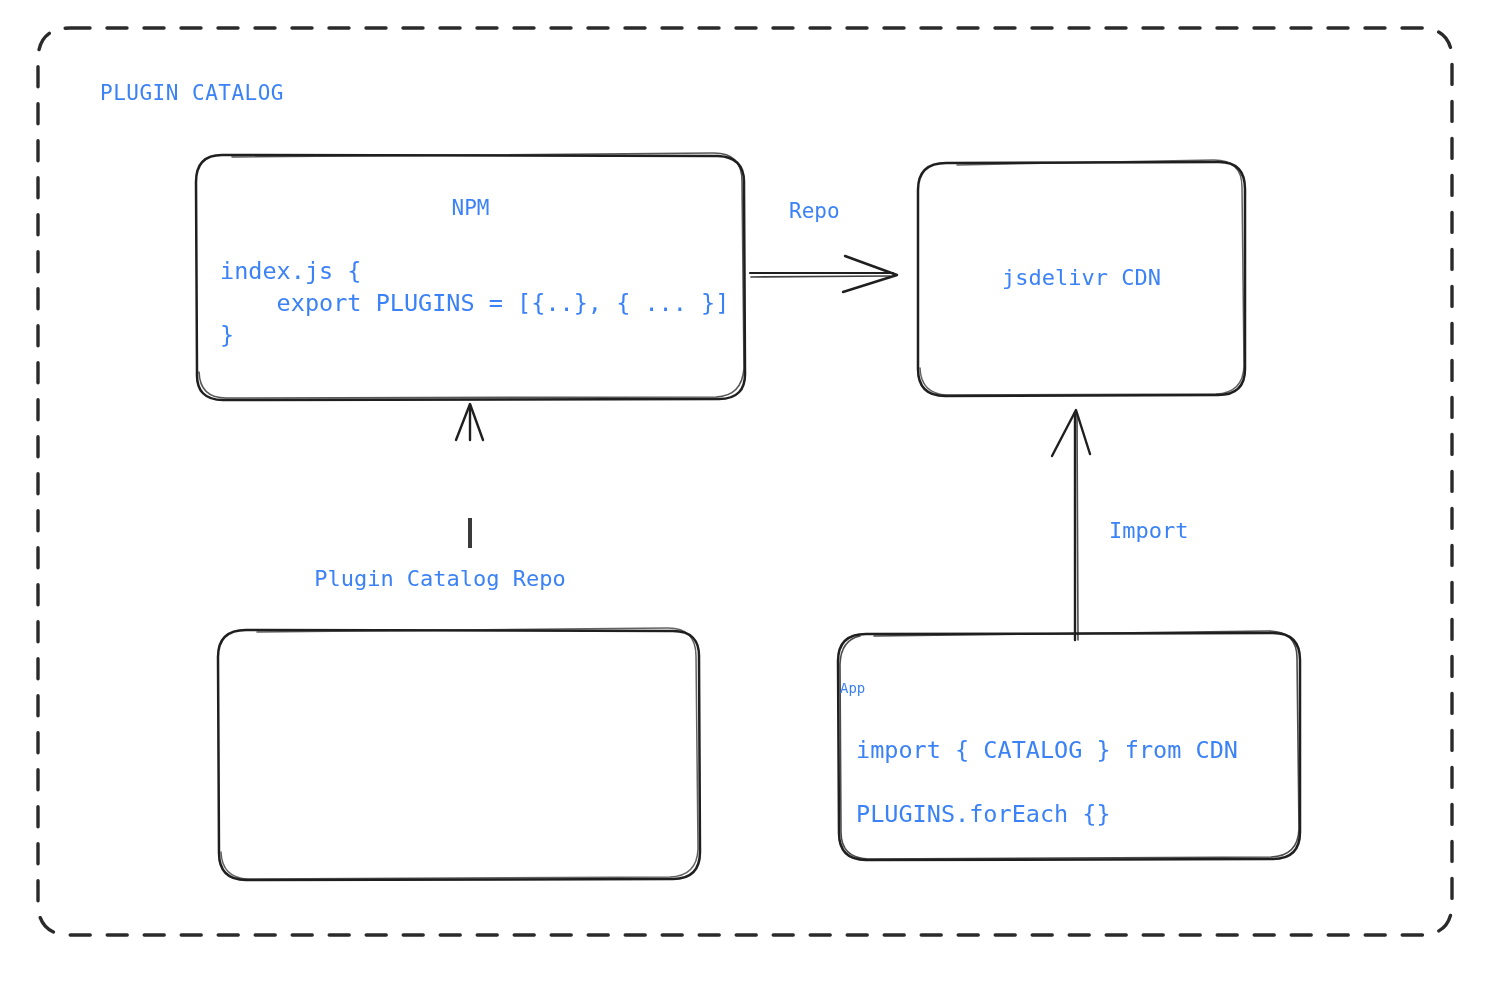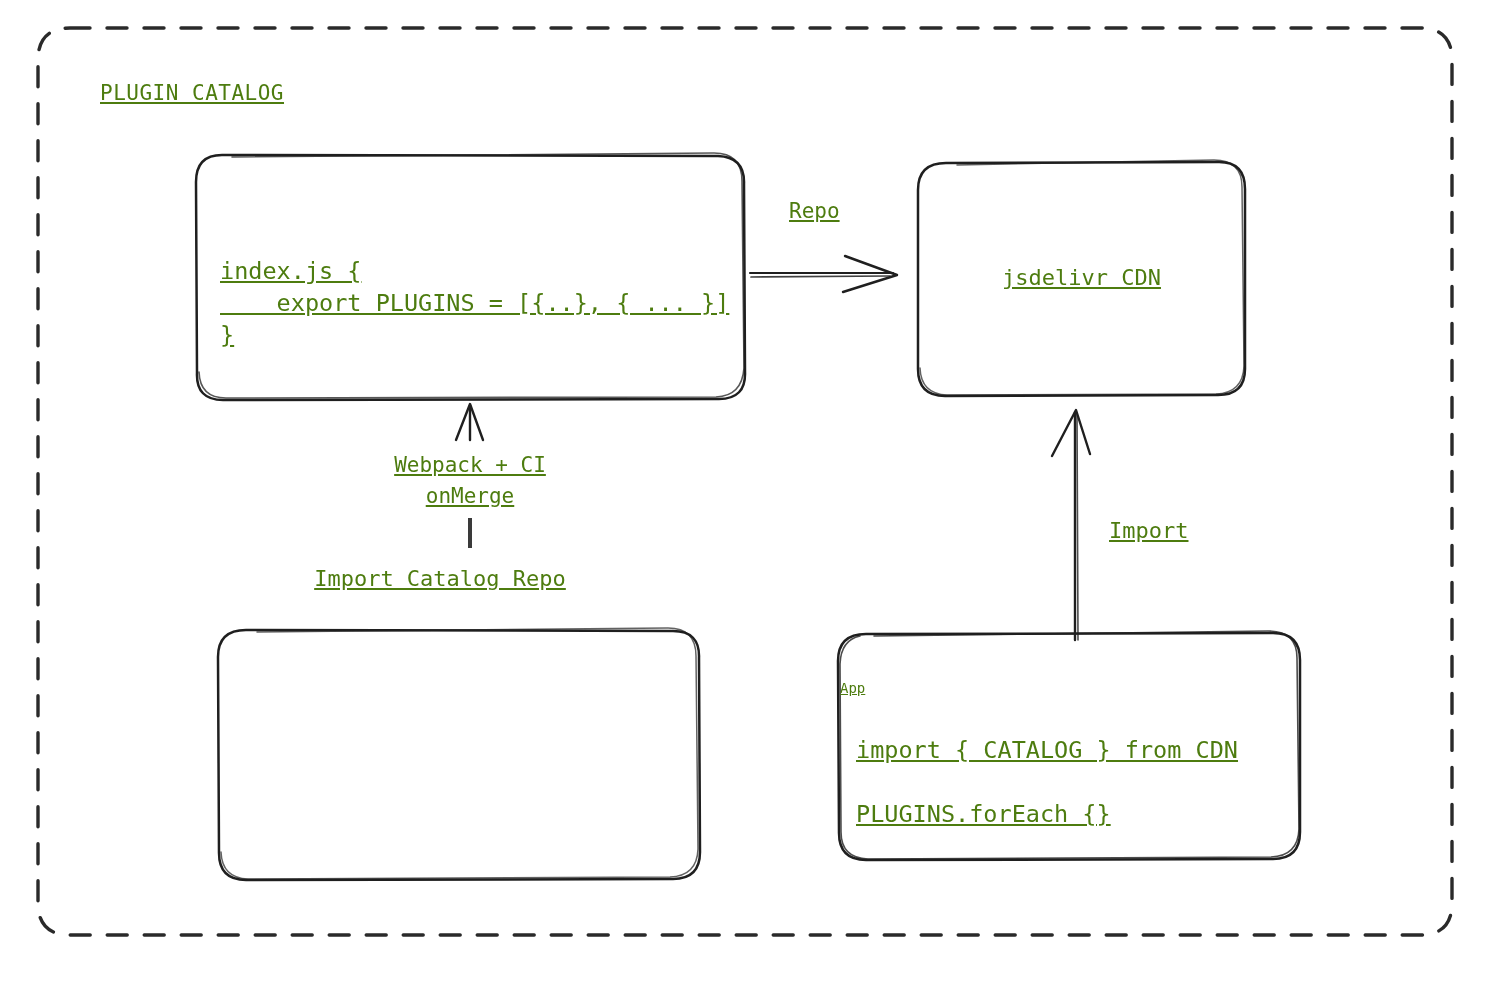--- a/index.html
+++ b/index.html
@@ -29,23 +29,22 @@
     left: 0;
     top: 0;
     width: 1506px;
     height: 1002px;
     pointer-events: none;
   }
 
   .txt {
     position: absolute;
     white-space: pre;
-    color: #4d7c0f;
+    color: #3b82f6;
     line-height: 1.0;
-    text-decoration: underline;
   }
 
   
   #group-title {
     left: 100px;
     top: 83px;
     font-size: 21px;
     letter-spacing: 0.5px;
   }
 
@@ -243,33 +242,32 @@
     <g>
       <path d="M 1075 640 L 1075 412" fill="none" stroke="#1f1f1f" stroke-width="2.4" stroke-linecap="round"></path>
       <path d="M 1078 640 L 1077 414" fill="none" stroke="#1f1f1f" stroke-width="1.6" stroke-linecap="round" opacity="0.8"></path>
       <path d="M 1052 456 L 1076 410 L 1090 454" fill="none" stroke="#1f1f1f" stroke-width="2.4" stroke-linecap="round" stroke-linejoin="round"></path>
     </g>
 
   </svg>
 
   <div class="txt" id="group-title">PLUGIN CATALOG</div>
 
+  <div class="txt" id="npm-title">NPM</div>
 
   <div class="txt" id="cdn-title">jsdelivr CDN</div>
 
   <div class="txt" id="npm-code">index.js {
     export PLUGINS = [{..}, { ... }]
 }</div>
 
   <div class="txt" id="cache-label">Repo</div>
 
-  <div class="txt" id="webpack-label">Webpack + CI
-onMerge</div>
-
-  <div class="txt" id="repo-label">Import Catalog Repo</div>
+
+  <div class="txt" id="repo-label">Plugin Catalog Repo</div>
 
 
   <div class="txt" id="import-label">Import</div>
 
   <div class="txt" id="app-title">App</div>
 
   <div class="txt" id="app-code">import { CATALOG } from CDN</div>
 
   <div class="txt" id="app-code2">PLUGINS.forEach {}</div>
 

